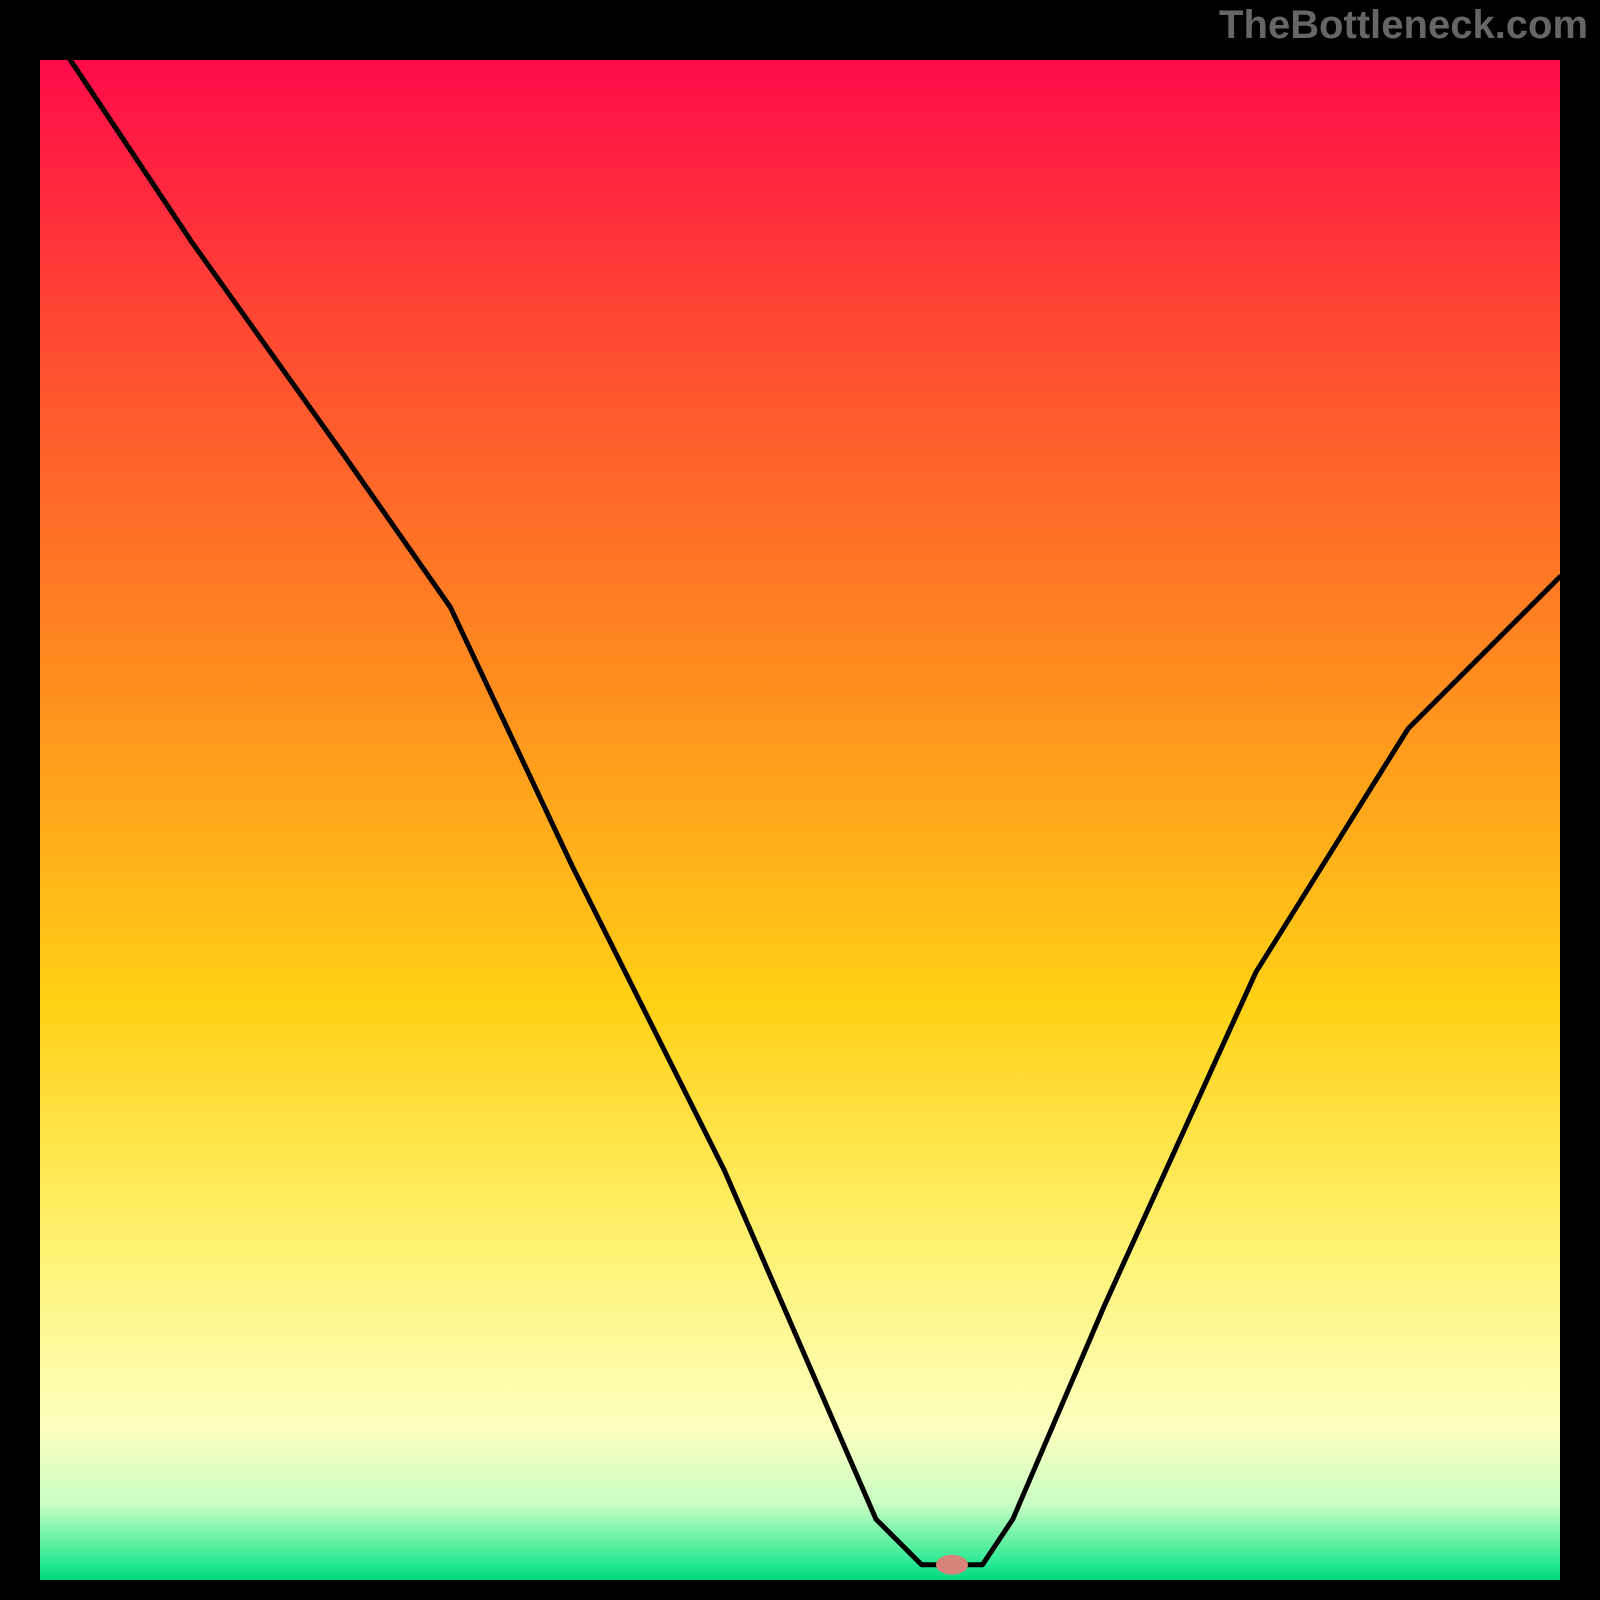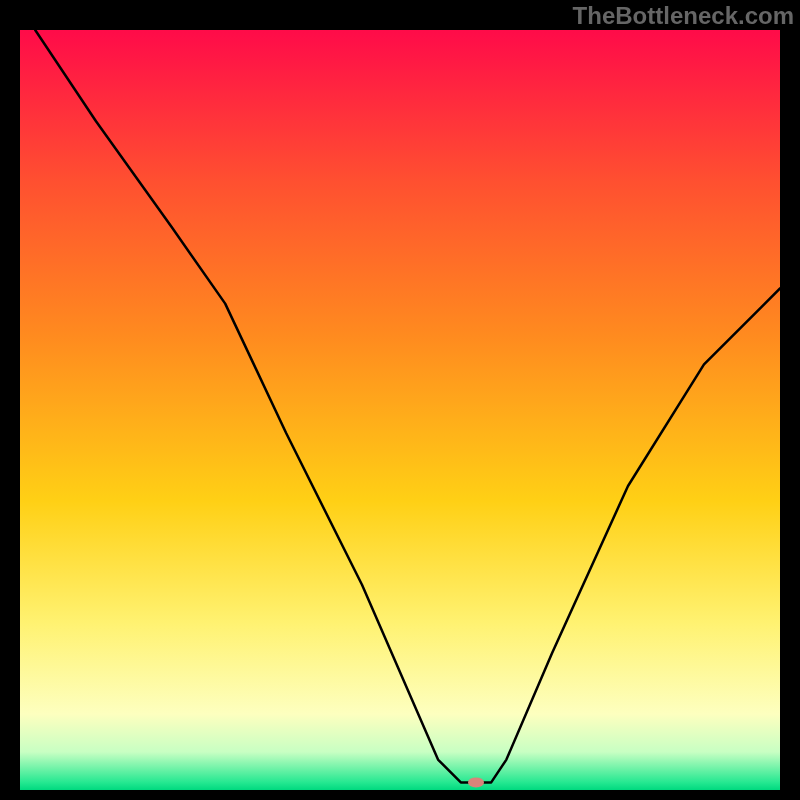--- a/index.html
+++ b/index.html
@@ -14,21 +14,21 @@
   .wrap {
     position: relative;
     width: 800px;
     height: 800px;
   }
   .watermark {
     position: absolute;
     top: 2px;
     right: 6px;
     color: #666;
-    font-size: 24px;
+    font-size: 20px;
     font-weight: bold;
     z-index: 10;
   }
   .chart-frame {
     position: absolute;
     left: 20px;
     top: 30px;
     width: 760px;
     height: 760px;
   }

